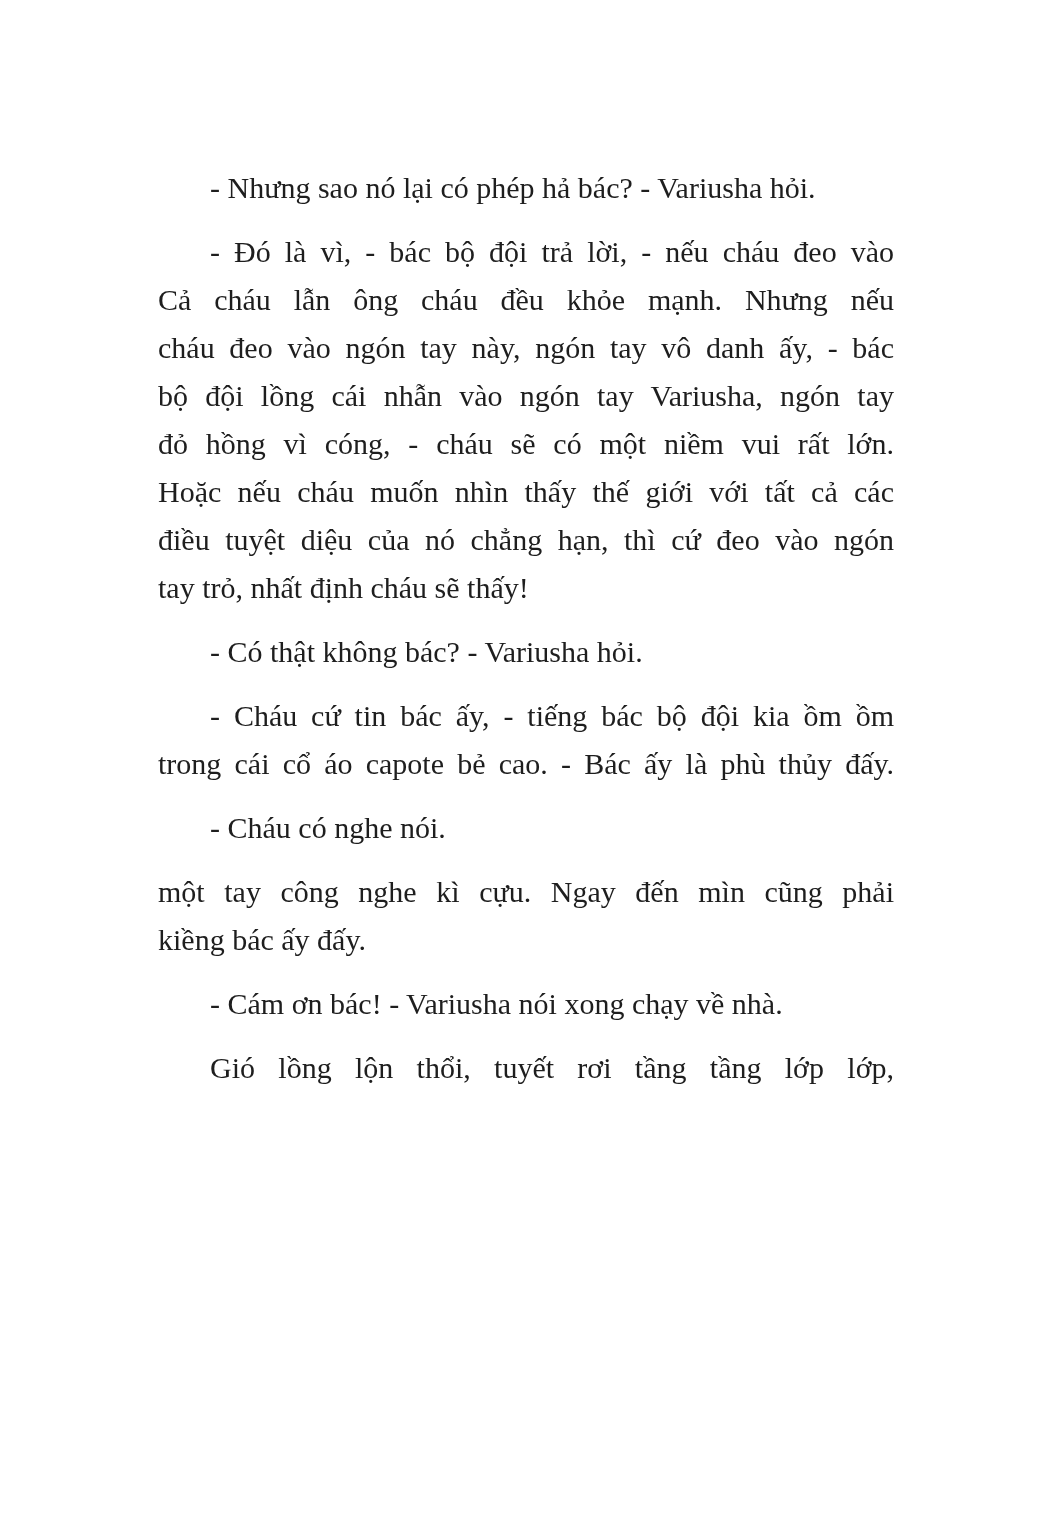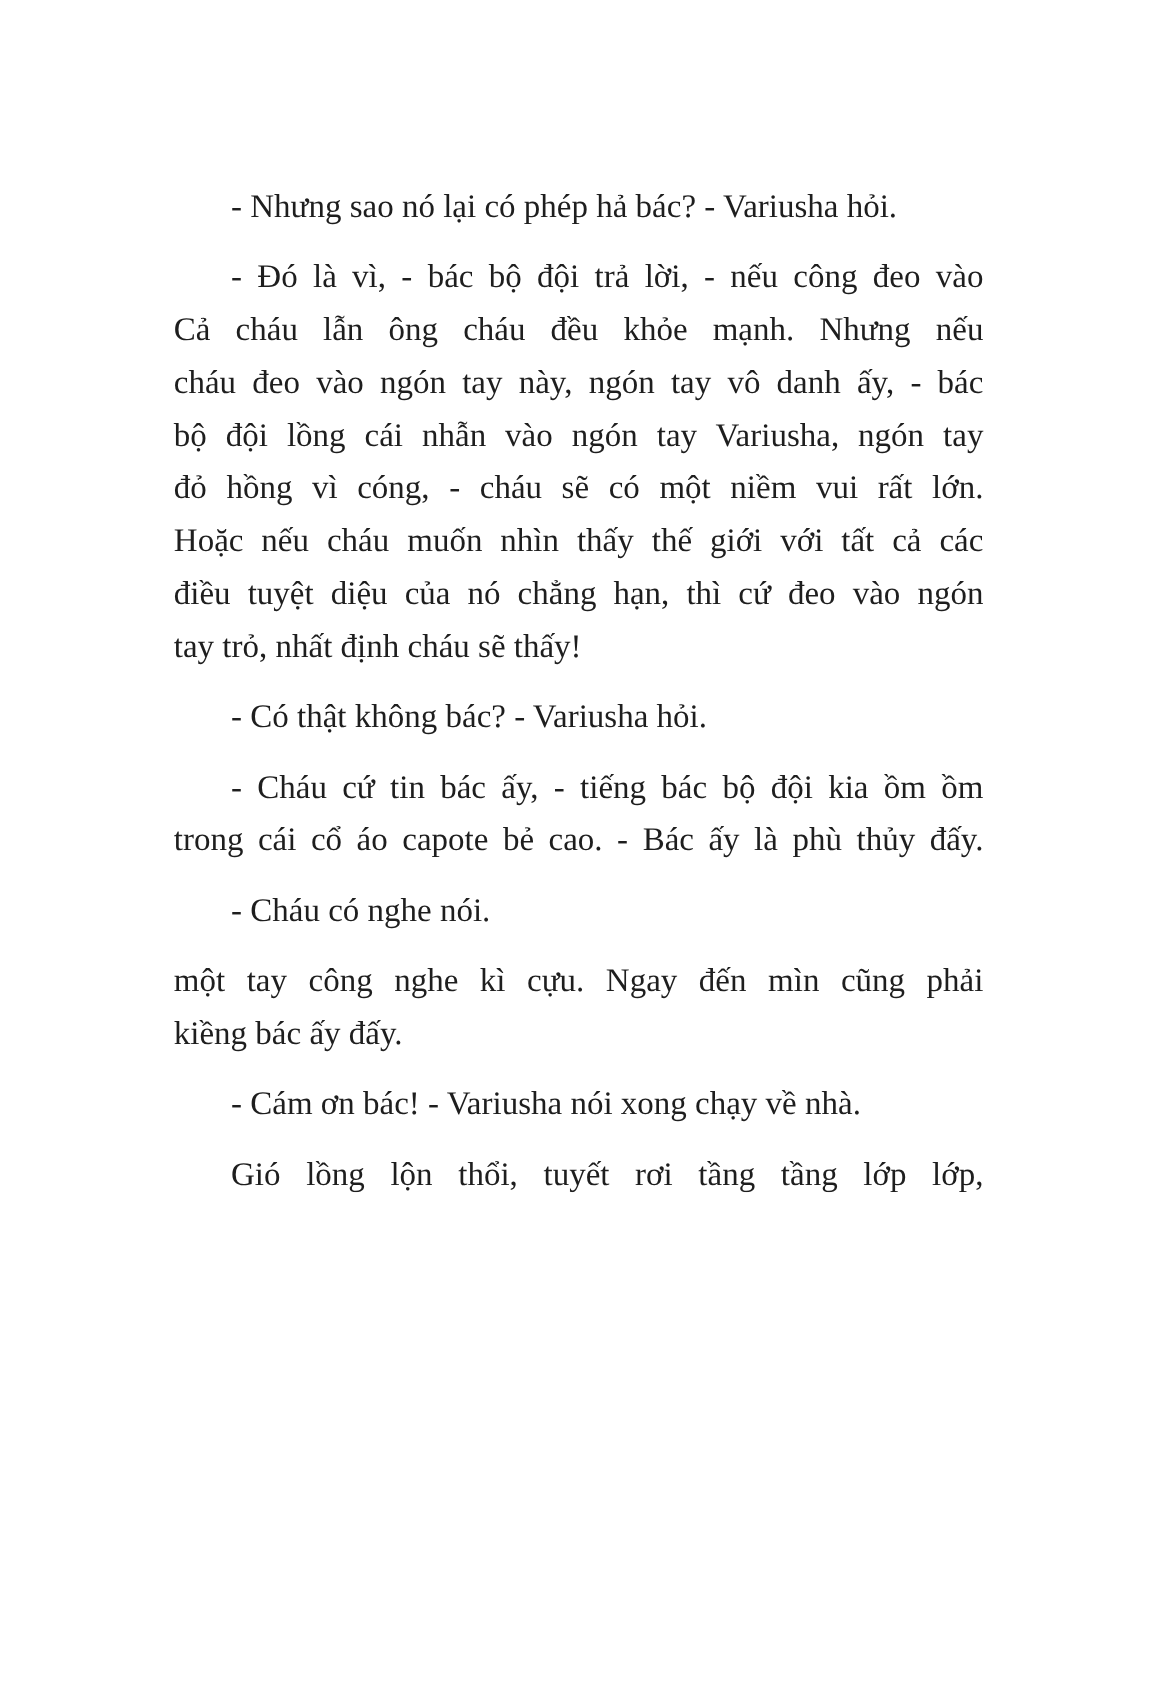--- a/index.html
+++ b/index.html
@@ -69,21 +69,21 @@
 </head>
 <body>
 
 <div class="page" style="color: rgb(30, 30, 30);">
 
   <div class="text-block">
       <div class="para">
         <div class="line first last">- Nhưng sao nó lại có phép hả bác? - Variusha hỏi.</div>
       </div>
       <div class="para">
-        <div class="line first">- Đó là vì, - bác bộ đội trả lời, - nếu công đeo vào</div>
+        <div class="line first">- Đó là vì, - bác bộ đội trả lời, - nếu cháu đeo vào</div>
         <div class="line">Cả cháu lẫn ông cháu đều khỏe mạnh. Nhưng nếu</div>
         <div class="line">cháu đeo vào ngón tay này, ngón tay vô danh ấy, - bác</div>
         <div class="line">bộ đội lồng cái nhẫn vào ngón tay Variusha, ngón tay</div>
         <div class="line">đỏ hồng vì cóng, - cháu sẽ có một niềm vui rất lớn.</div>
         <div class="line">Hoặc nếu cháu muốn nhìn thấy thế giới với tất cả các</div>
         <div class="line">điều tuyệt diệu của nó chẳng hạn, thì cứ đeo vào ngón</div>
         <div class="line last">tay trỏ, nhất định cháu sẽ thấy!</div>
       </div>
       <div class="para">
         <div class="line first last">- Có thật không bác? - Variusha hỏi.</div>

